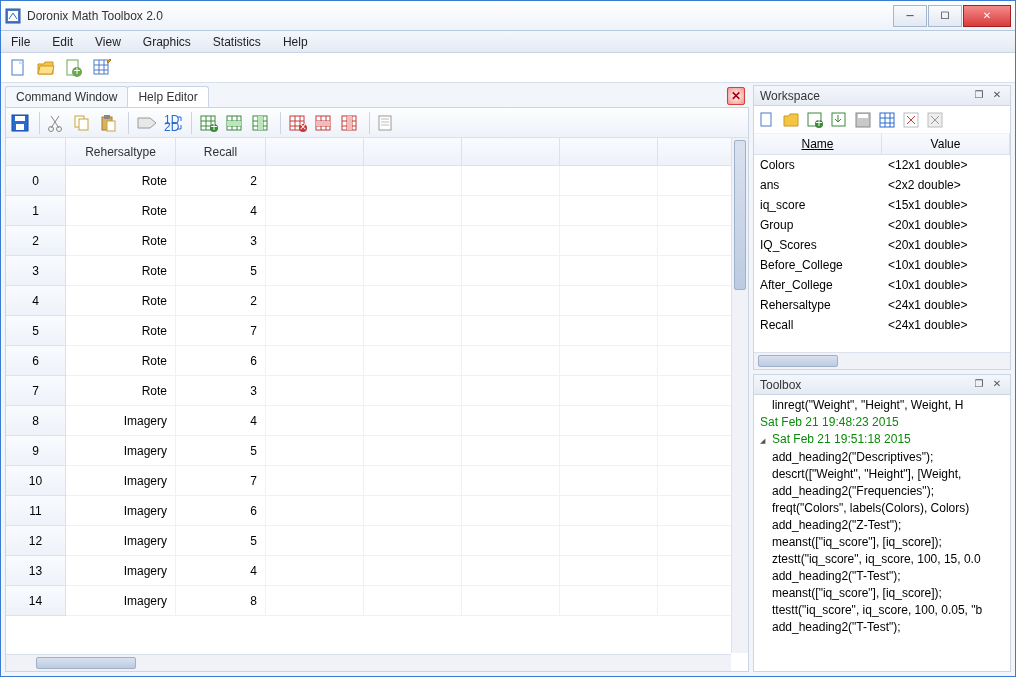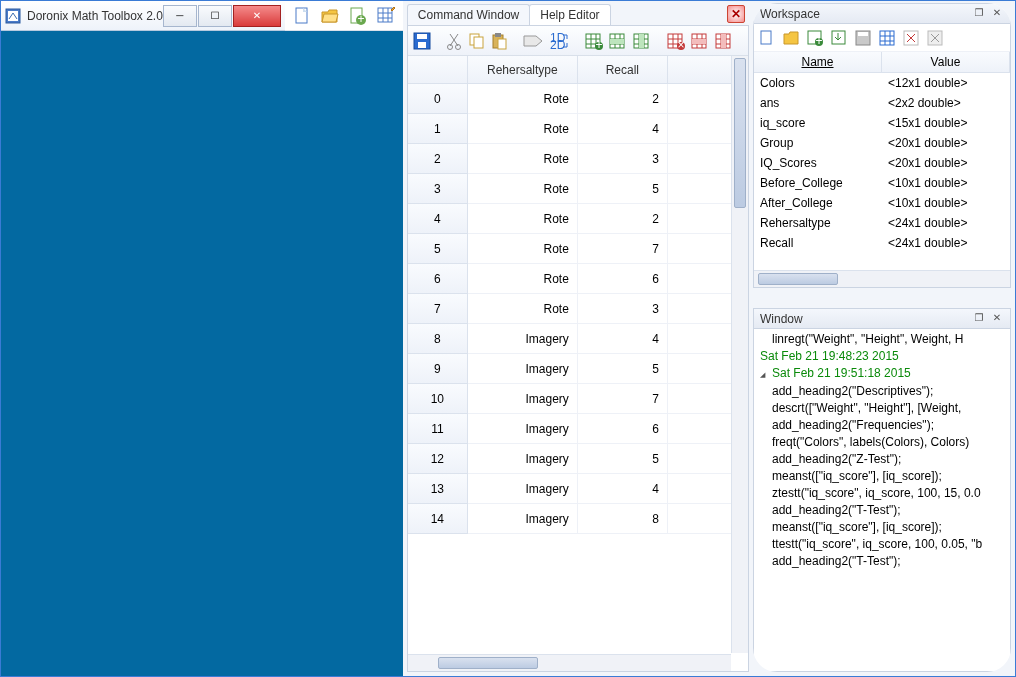--- a/index.html
+++ b/index.html
@@ -1,17 +1,17 @@
 <!DOCTYPE html>
 <html><head>
 <meta charset="utf-8">
 <style>
 * { box-sizing: border-box; margin: 0; padding: 0; font-family: "Segoe UI", Tahoma, sans-serif; font-size: 12px; }
 body { background: #0078d7; padding: 0; width: 1016px; height: 677px; overflow: hidden; }
-.window { width: 1016px; height: 677px; background: #0369a1; display: flex; flex-direction: row; border: 1px solid #3a7bd5; }
+.window { width: 1016px; height: 677px; background: #0369a1; display: flex; flex-direction: column; border: 1px solid #3a7bd5; }
 .titlebar { height: 30px; background: linear-gradient(#fff,#eef3fa); display: flex; align-items: center; padding: 0 4px; border-bottom: 1px solid #b6c9de; }
 .titlebar .icon { width: 16px; height: 16px; margin-right: 6px; }
 .titlebar .title { flex: 1; color: #333; }
 .win-controls { display: flex; gap: 1px; }
 .win-btn { width: 34px; height: 22px; background: linear-gradient(#f9fbfd,#e3e9f1); border: 1px solid #a6b6ce; display: flex; align-items: center; justify-content: center; font-size: 10px; }
 .win-btn.close { background: linear-gradient(#f58b8b,#d93b3b); color: #fff; width: 48px; border-color: #a32121;}
 .menubar { height: 22px; background: linear-gradient(#f4f7fc,#e5eaf3); display: flex; align-items: center; padding: 0 6px; gap: 14px; border-bottom: 1px solid #c9d4e4; }
 .menubar span { color: #222; padding: 2px 4px; }
 .filebar { height: 30px; background: #fff; display: flex; align-items: center; padding: 2px 6px; gap: 6px; border-bottom: 1px solid #d9e0ea; }
 .ficon { width: 22px; height: 22px; display: flex; align-items: center; justify-content: center; }
@@ -27,21 +27,21 @@
 .ticon { width: 22px; height: 22px; display: flex; align-items: center; }
 .gridwrap { flex: 1; overflow: hidden; position: relative; }
 .grid { display: grid; grid-template-columns: 60px 110px 90px repeat(5,98px); background: #fff; }
 .gh { background: linear-gradient(#f9fbfe,#eef2f9); border-right: 1px solid #dbe2ed; border-bottom: 1px solid #dbe2ed; padding: 4px 6px; text-align: center; color: #333; height: 28px; display:flex; align-items:center; justify-content:center;}
 .gc { border-right: 1px solid #eef1f7; border-bottom: 1px solid #eef1f7; padding: 4px 8px; text-align: right; height: 30px; display:flex; align-items:center; justify-content:flex-end;}
 .rc { background: linear-gradient(#f9fbfe,#eef2f9); border-right: 1px solid #dbe2ed; border-bottom: 1px solid #dbe2ed; text-align: center; justify-content:center !important;}
 .vscroll { position: absolute; right: 0; top: 0; bottom: 18px; width: 17px; background: #f0f2f7; border-left:1px solid #dbe2ed;}
 .vthumb { position: absolute; left:2px; right:2px; background: linear-gradient(#d9e1ef,#bccbe2); border:1px solid #9fb0c9; border-radius:2px; }
 .hscroll { position: absolute; left:0; right:17px; bottom:0; height:17px; background:#f0f2f7; border-top:1px solid #dbe2ed;}
 .hthumb { position:absolute; top:2px; bottom:2px; background: linear-gradient(#d9e1ef,#bccbe2); border:1px solid #9fb0c9; border-radius:2px;}
-.right { width: 258px; display: flex; flex-direction: column; gap: 20px; overflow:hidden;border-radius:24px;}
+.right { width: 258px; display: flex; flex-direction: column; gap: 4px; overflow:hidden;}
 .dock { background: #fff; border: 1px solid #cbd4e2; display: flex; flex-direction: column; overflow:hidden;}
 .dockhead { height: 20px; background: linear-gradient(#f4f7fc,#e5eaf3); display: flex; align-items: center; padding: 0 6px; border-bottom: 1px solid #cbd4e2; }
 .dockhead .dtitle { flex: 1; color: #333; }
 .dockhead .dbtn { width: 14px; height: 14px; margin-left: 4px; font-size:10px; color:#555; text-align:center;}
 .dtbar { height: 28px; display: flex; align-items: center; gap: 2px; padding: 2px 4px; border-bottom: 1px solid #eef1f7; }
 .wstable { flex:1; overflow:hidden; position:relative;}
 .wshead { display:flex; background:linear-gradient(#f9fbfe,#eef2f9); border-bottom:1px solid #dbe2ed;}
 .wshead div { padding:3px 6px; border-right:1px solid #dbe2ed;}
 .wsn { flex:1; text-align:center;text-decoration:underline;}
 .wsv { flex:1; text-align:center;}
@@ -67,20 +67,28 @@
         </svg>
     </span>
     <span class="title">Doronix Math Toolbox 2.0</span>
     <div class="win-controls">
       <div class="win-btn">─</div>
       <div class="win-btn">☐</div>
       <div class="win-btn close">✕</div>
     </div>
   </div>
 
+  <div class="menubar">
+    <span>File</span>
+    <span>Edit</span>
+    <span>View</span>
+    <span>Graphics</span>
+    <span>Statistics</span>
+    <span>Help</span>
+  </div>
 
   <div class="filebar">
     <span class="ficon">
         <svg width="20" height="20">
           <rect x="4" y="2" width="11" height="15" fill="#fff" stroke="#4a7bc8"></rect>
           <path d="M11 2 L15 6 L11 6 Z" fill="#cde"></path>
         </svg>
       </span>
     <span class="ficon">
         <svg width="20" height="20">
@@ -449,21 +457,21 @@
               </div>
             </div>
           <div class="hscroll" style="right:0">
               <div class="hthumb" style="left:4px;width:80px"></div>
             </div>
         </div>
       </div>
 
       <div class="dock" style="flex:1">
         <div class="dockhead">
-          <span class="dtitle">Window</span>
+          <span class="dtitle">Toolbox</span>
           <span class="dbtn">❐</span>
           <span class="dbtn">✕</span>
         </div>
         <div class="histbody" id="histbody">
             <div class="histline">linregt("Weight", "Height", Weight, H</div>
             <div class="histline histdate">Sat Feb 21 19:48:23 2015</div>
             <div class="histline histdate tri">Sat Feb 21 19:51:18 2015</div>
             <div class="histline">add_heading2("Descriptives");</div>
             <div class="histline">descrt(["Weight", "Height"], [Weight,</div>
             <div class="histline">add_heading2("Frequencies");</div>

